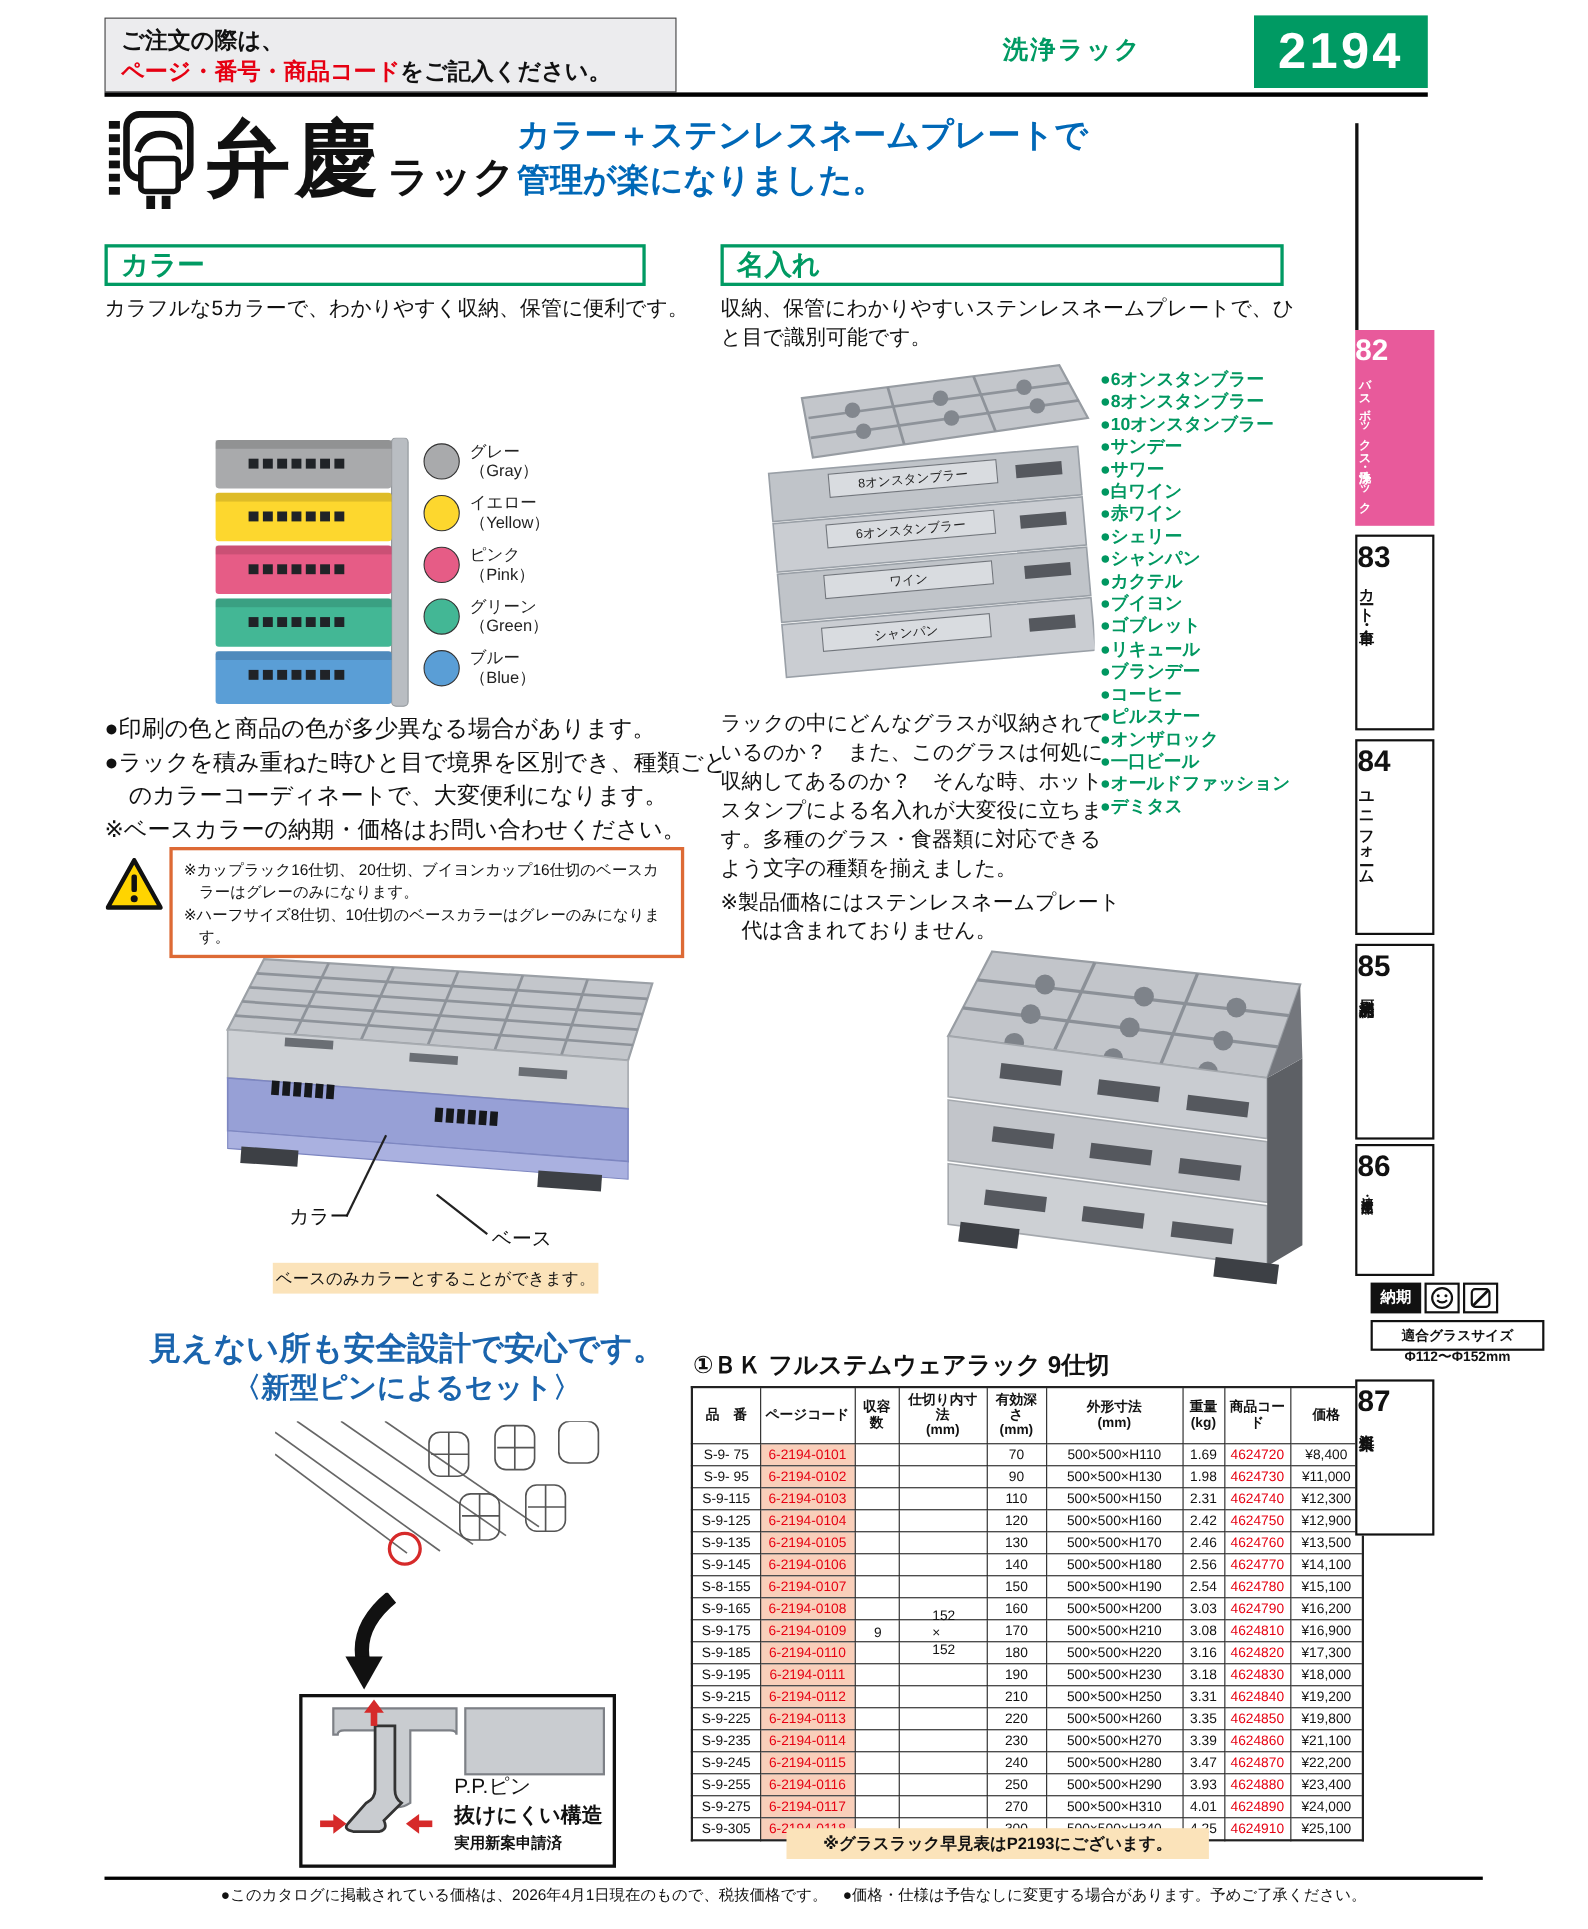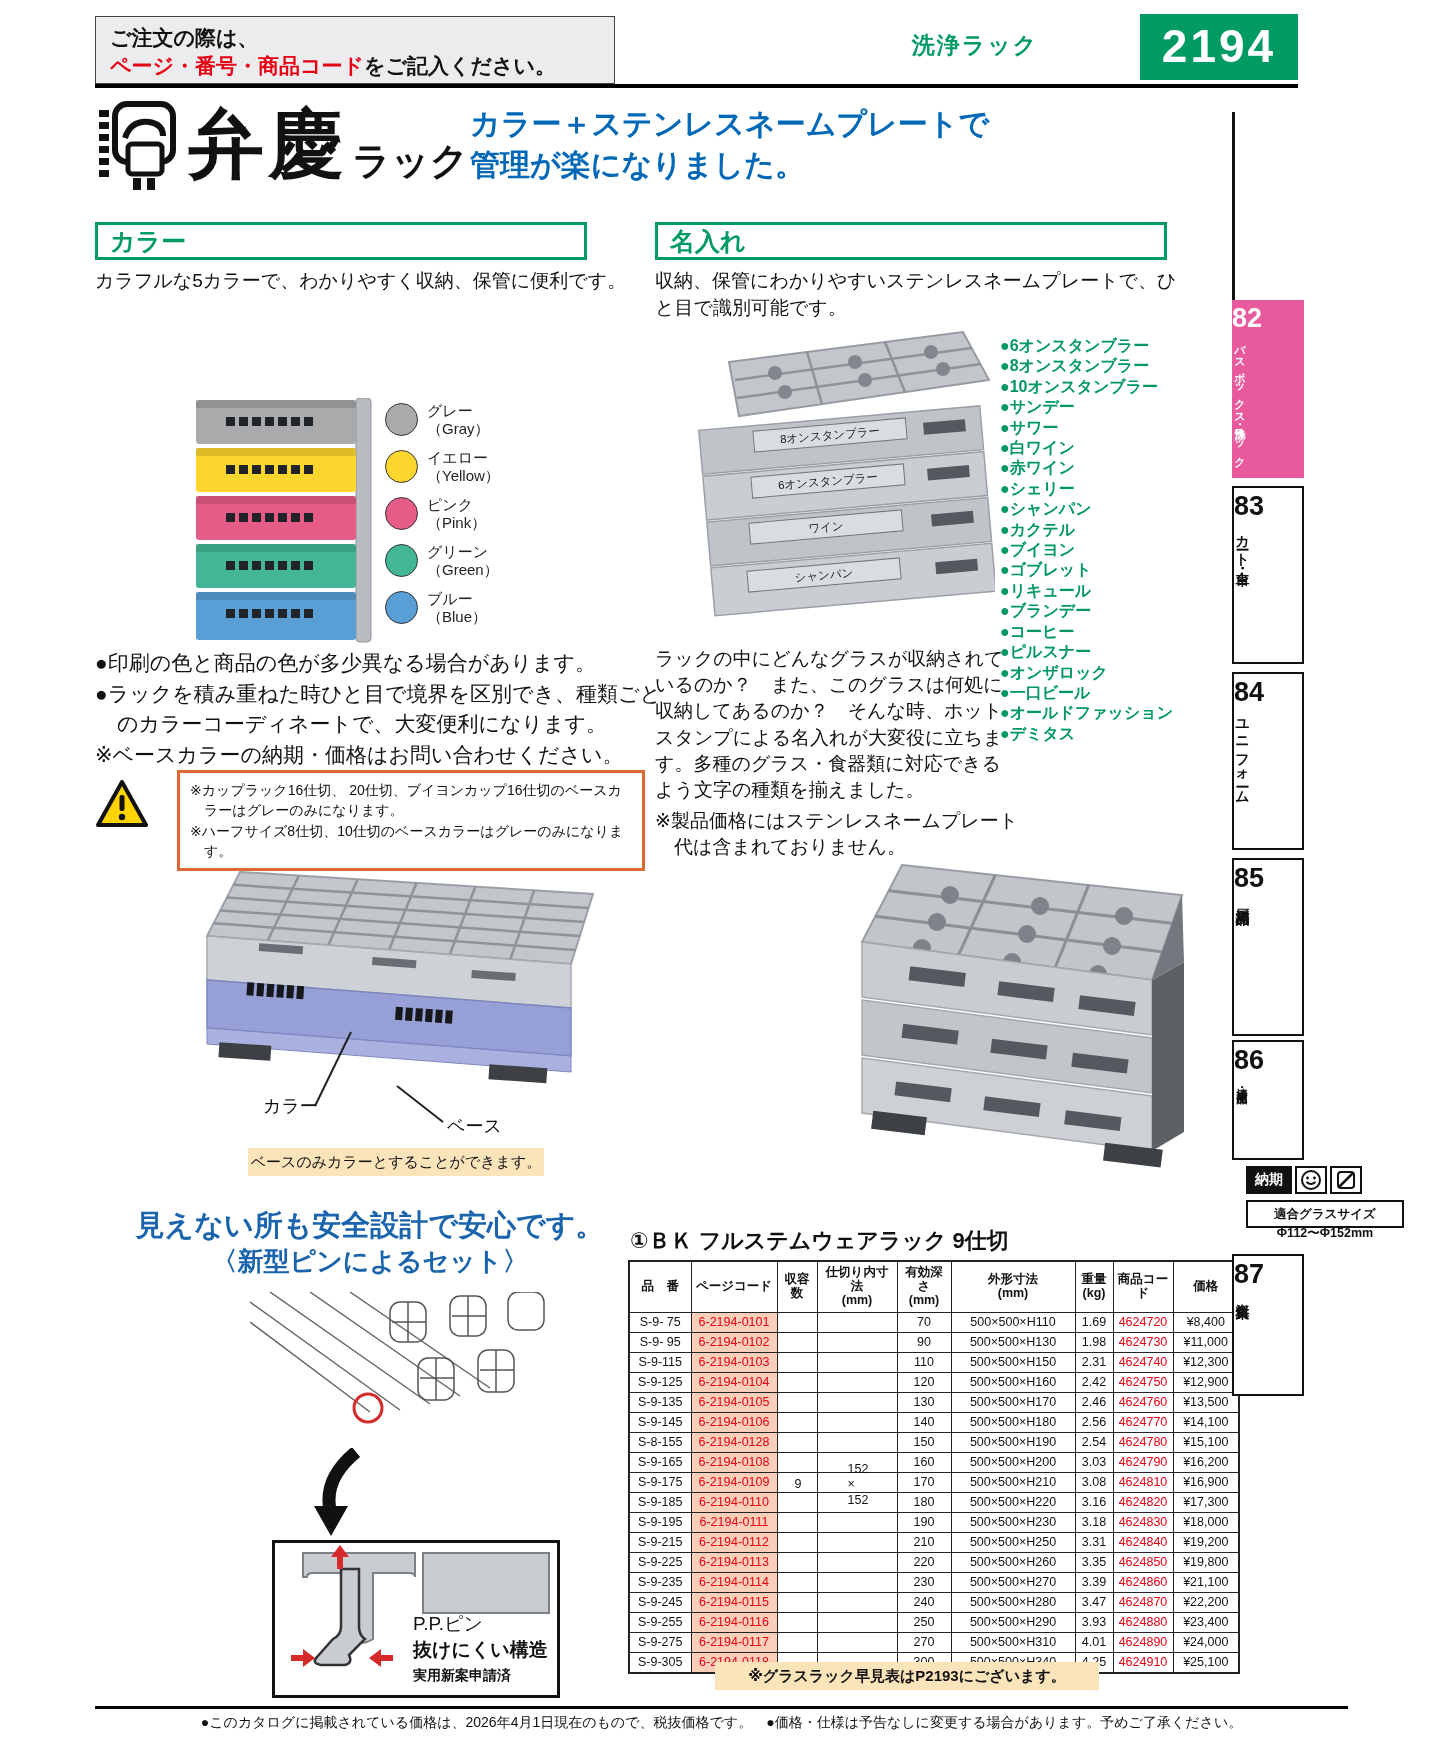--- a/index.html
+++ b/index.html
@@ -23,21 +23,21 @@
   .sec-box{height:38px;border:3px solid #009a63;box-sizing:border-box;background:#fff;}
   .sec-title{font-size:25px;font-weight:bold;color:#009a63;line-height:32px;padding-left:12px;}
   .lead{font-size:19px;line-height:1.42;color:#111;}
   
   .swatch-row{display:flex;align-items:center;height:47px;}
   .swatch-dot{width:31px;height:31px;border-radius:50%;border:1px solid #333;flex:0 0 auto;}
   .swatch-lbl{margin-left:9px;font-size:15px;line-height:1.15;color:#222;}
   
   .notes{font-size:21px;line-height:1.4;}
   .notes div{padding-left:22px;text-indent:-22px;margin-bottom:2px;}
-  .warn-box{border:3px solid #dd6a35;background:#fff;box-sizing:border-box;padding:7px 10px;font-size:14px;line-height:1.45;margin-left:23px;}
+  .warn-box{border:3px solid #dd6a35;background:#fff;box-sizing:border-box;padding:7px 10px;font-size:14px;line-height:1.45;}
   .warn-box div{padding-left:14px;text-indent:-14px;}
   
   .glass-list{font-size:16px;font-weight:bold;color:#009760;line-height:20.4px;white-space:nowrap;}
   .naire-body{font-size:19px;line-height:1.38;width:352px;}
   .naire-note{font-size:19px;line-height:1.35;width:352px;padding-left:19px;text-indent:-19px;margin-top:2px;}
   
   .cream{background:#fbe3ba;display:flex;align-items:center;justify-content:center;font-size:15px;margin-left:15px;}
   .safety-h1{font-size:29px;font-weight:bold;color:#1a64ad;text-align:center;}
   .safety-h2{font-size:26px;font-weight:bold;color:#1a64ad;text-align:center;}
   
@@ -584,21 +584,21 @@
             <td class="mcol"></td>
             <td class="c-depth">140</td>
             <td>500×500×H180</td>
             <td>2.56</td>
             <td class="c-code">4624770</td>
             <td class="c-price">¥14,100</td>
           </tr>
 
           <tr>
             <td class="c-hin">S-8-155</td>
-            <td class="c-page">6-2194-0128</td>
+            <td class="c-page">6-2194-0107</td>
             <td class="mcol"></td>
             <td class="mcol"></td>
             <td class="c-depth">150</td>
             <td>500×500×H190</td>
             <td>2.54</td>
             <td class="c-code">4624780</td>
             <td class="c-price">¥15,100</td>
           </tr>
 
           <tr>

